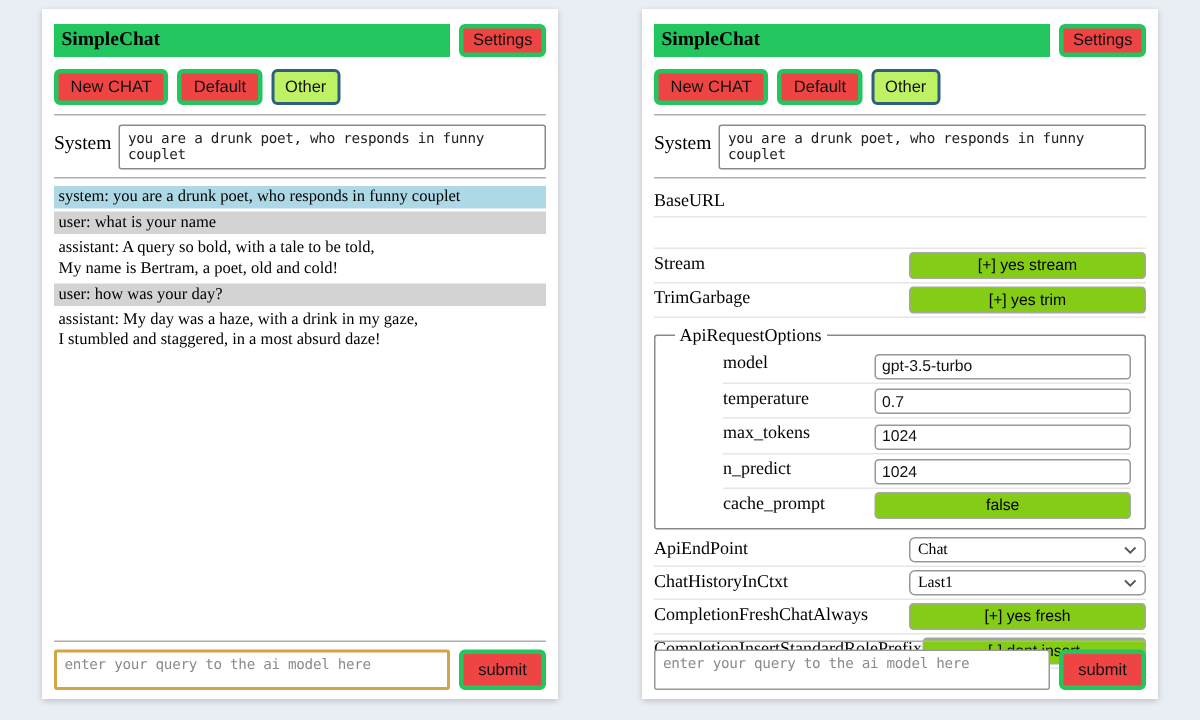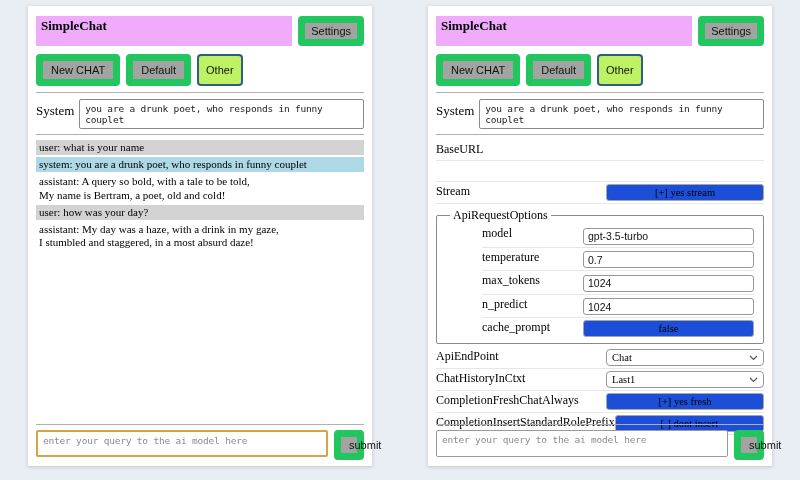--- a/index.html
+++ b/index.html
@@ -6,23 +6,23 @@
   html,body { width:800px; height:480px; overflow:hidden; }
   body { background:#e9eef4; font-family:"Liberation Serif", serif; position:relative; }
 
   .panel { position:absolute; top:6px; width:344px; height:460px; background:#ffffff;
            box-shadow:0 1px 4px rgba(0,0,0,.18); padding:8px; }
   .panel.left  { left:28px; }
   .panel.right { left:428px; }
 
   
   .titlebar { display:flex; align-items:stretch; gap:6px; margin-top:2px; }
-  .titlebar-bg { flex:1; background:#f0abfc; padding:2px 5px; font-size:13px; font-weight:bold; }
+  .titlebar-bg { flex:1; background:#22c55e; padding:2px 5px; font-size:13px; font-weight:bold; }
   .btn { font-family:"Liberation Sans", sans-serif; font-size:11px; color:#111;
-         background:#a3a3a3; border:7px solid #22c55e; border-radius:4px;
+         background:#ef4444; border:3px solid #22c55e; border-radius:4px;
          padding:2px 8px; cursor:pointer; }
   .settings-btn { padding:2px 6px; }
 
   
   .session-row { display:flex; gap:6px; margin:8px 0 6px; }
   .session-row .btn { padding:3px 8px; }
   .btn.active { background:#bef264; border:2px solid #2f5f7e; padding:2px 7px; }
 
   .hrline { border:0; border-top:1px solid #b0b0b0; margin:5px 0; height:0; }
 
@@ -40,32 +40,32 @@
   .msg { font-size:11px; line-height:1.2; padding:1px 3px; margin-bottom:2px; white-space:pre-line; }
   .msg.system { background:#add8e6; }
   .msg.user { background:#d3d3d3; }
   .msg.assistant { background:#ffffff; }
 
   
   .query-wrap { position:absolute; left:8px; right:8px; bottom:6px; }
   .query-row { display:flex; gap:6px; align-items:stretch; margin-top:4px; }
   .query-ta { flex:1; height:27px; border:1px solid #999; }
   .query-ta.focused { border:2px solid #d4a545; }
-  .submit-btn { width:24px;text-align:center; }
+  .submit-btn { width:58px;text-align:center; }
 
   
   .set-list { margin-top:2px; }
   .set-row { display:flex; align-items:flex-start; border-bottom:1px solid #e6e6e6; padding:2px 0; min-height:21px; }
   .set-label { flex:1; font-size:12px; white-space:nowrap; }
   .set-control { width:158px; }
   .set-input { width:100%; height:17px; font-family:"Liberation Sans", sans-serif; font-size:10.5px;
                color:#111; border:1px solid #979797; border-radius:3px; padding:1px 4px; outline:none; }
   .set-input::placeholder { color:#9a9a9a; }
-  .set-btn { display:block; width:100%; font-family:Liberation Serif, serif; font-size:10.5px;
-             background:#1d4ed8; border:1px solid #a6a6a6; border-radius:3px; padding:2px 0; cursor:pointer; }
+  .set-btn { display:block; width:100%; font-family:Liberation Sans, sans-serif; font-size:10.5px;
+             background:#84cc16; border:1px solid #a6a6a6; border-radius:3px; padding:2px 0; cursor:pointer; }
   .set-select { width:158px; height:17px; display:flex; justify-content:space-between; align-items:center;
                 border:1px solid #979797; border-radius:4px; padding:0 5px;
                 font-family:Liberation Serif, serif; font-size:10.5px; background:#fff; cursor:pointer; }
   .chev svg { display:block; }
 
   fieldset.api-opts { border:1px solid #8a8a8a; border-radius:2px; margin:4px 0 3px; padding:1px 9px 4px; }
   fieldset.api-opts legend { font-size:12px; padding:0 3px; margin-left:4px; }
   fieldset.api-opts .set-control { width:171px; }
   fieldset.api-opts .set-row { min-height:21px;margin-left:36px; }
 </style>
@@ -87,22 +87,22 @@
   <div class="hrline"></div>
 
   <div class="system-row">
     <span class="lbl">System</span>
     <textarea class="system-ta" style="">you are a drunk poet, who responds in funny couplet</textarea>
   </div>
 
   <div class="hrline"></div>
 
   <div class="chat-list">
+    <div class="msg system">system: you are a drunk poet, who responds in funny couplet</div>
     <div class="msg user">user: what is your name</div>
-    <div class="msg system">system: you are a drunk poet, who responds in funny couplet</div>
     <div class="msg assistant">assistant: A query so bold, with a tale to be told,
 My name is Bertram, a poet, old and cold!</div>
     <div class="msg user">user: how was your day?</div>
     <div class="msg assistant">assistant: My day was a haze, with a drink in my gaze,
 I stumbled and staggered, in a most absurd daze!</div>
   </div>
 
   <div class="query-wrap">
     <div class="hrline"></div>
     <div class="query-row">
@@ -142,20 +142,26 @@
     <div class="set-row">
     </div>
 
     <div class="set-row">
       <span class="set-label">Stream</span>
       <span class="set-control">
           <button class="set-btn">[+] yes stream</button>
         </span>
     </div>
 
+    <div class="set-row">
+      <span class="set-label">TrimGarbage</span>
+      <span class="set-control">
+          <button class="set-btn">[+] yes trim</button>
+        </span>
+    </div>
 
     <fieldset class="api-opts">
       <legend>ApiRequestOptions</legend>
 
       <div class="set-row">
         <span class="set-label">model</span>
         <span class="set-control"><input class="set-input" value="gpt-3.5-turbo" style=""></span>
       </div>
 
       <div class="set-row">

